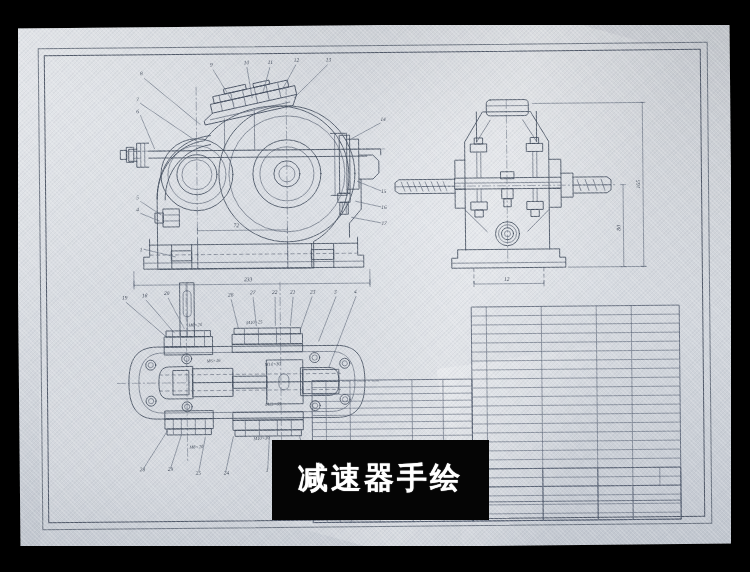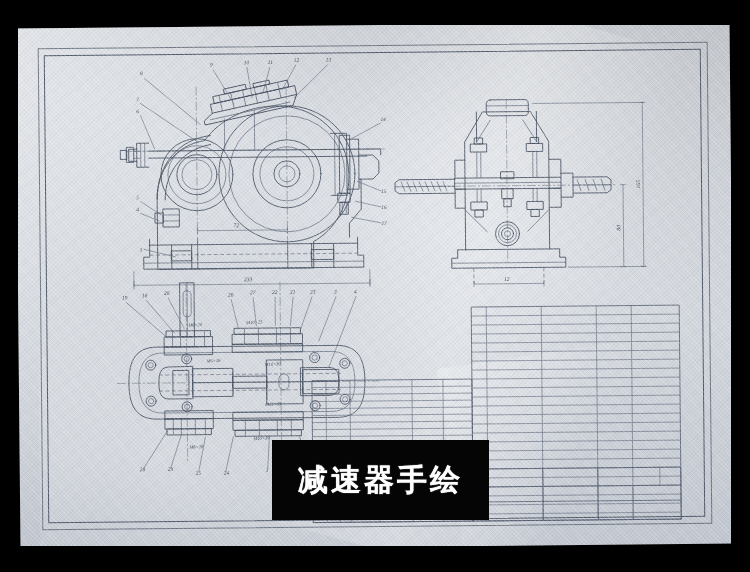--- a/index.html
+++ b/index.html
@@ -39,21 +39,21 @@
   
   .ink{position:absolute;left:0;top:0;width:714px;height:522px;pointer-events:none;}
   .ink svg{display:block;}
 
   
   #caption{
     position:absolute;left:272px;top:440px;width:217px;height:80px;background:#050505;
     display:flex;align-items:center;justify-content:center;
   }
   #caption .txt{
-    color:#fff;font-family:Liberation Serif, serif;
+    color:#fff;font-family:Liberation Mono, monospace;
     font-size:30px;font-weight:700;letter-spacing:3px;line-height:1;
     text-shadow:0 0 1px #fff;
   }
 
   
   .bar{position:absolute;background:#000;}
   .bar-t{left:0;top:0;width:750px;height:25px;}
   .bar-b{left:0;top:546px;width:750px;height:26px;}
   .bar-l{left:0;top:0;width:18px;height:572px;}
   .bar-r{left:731px;top:0;width:19px;height:572px;}

